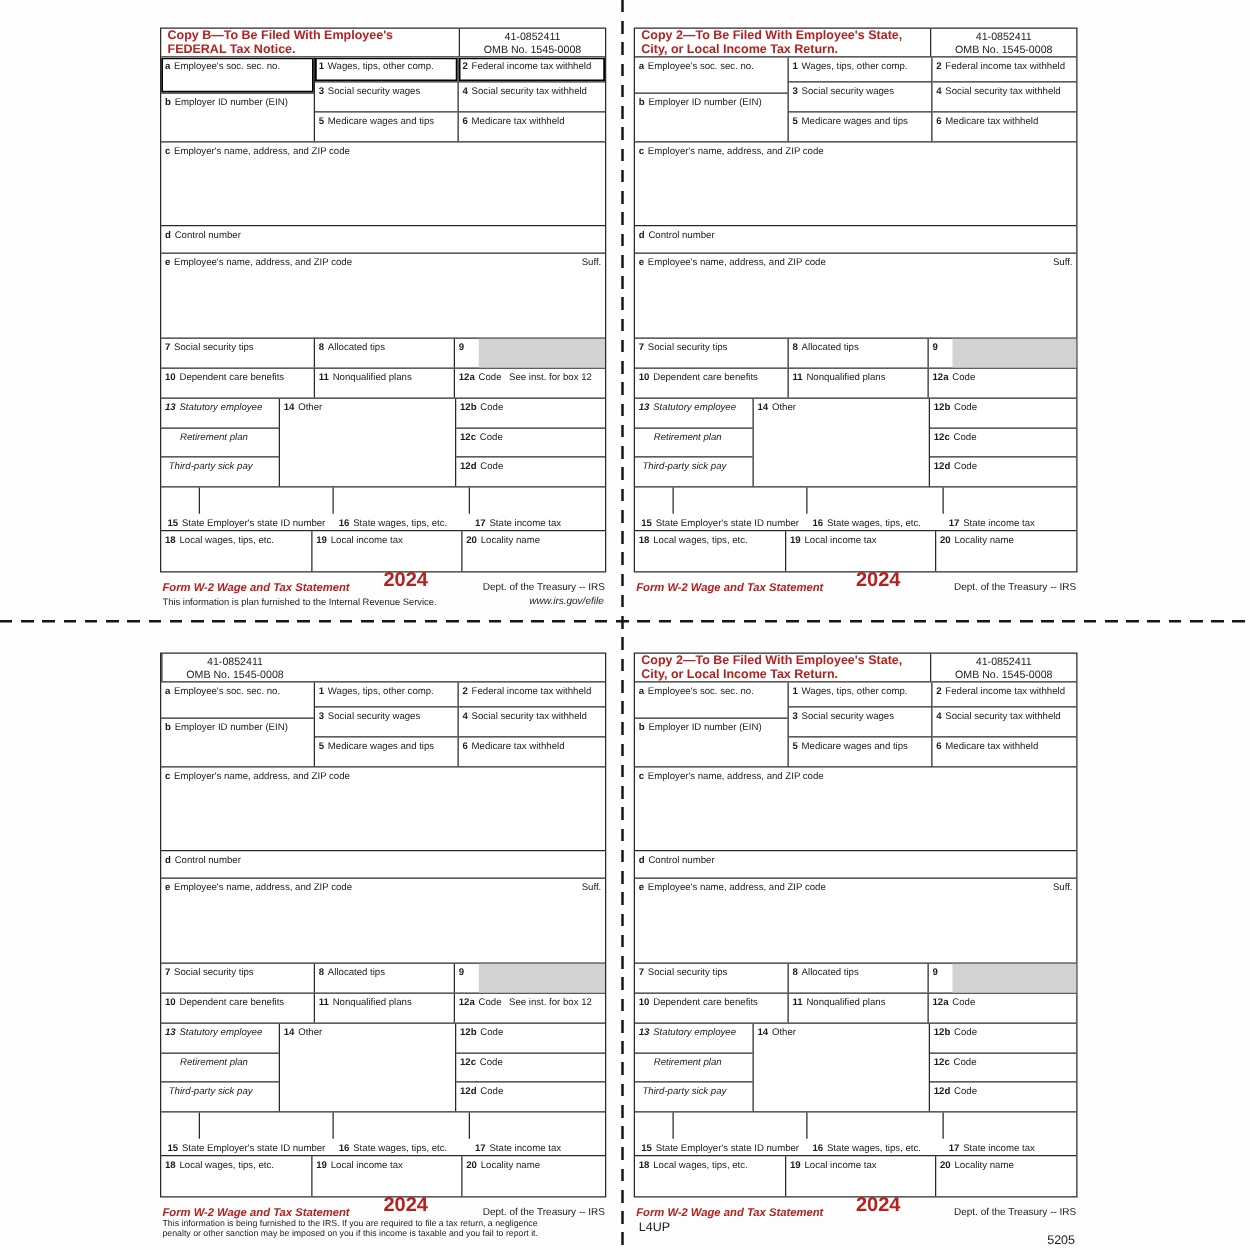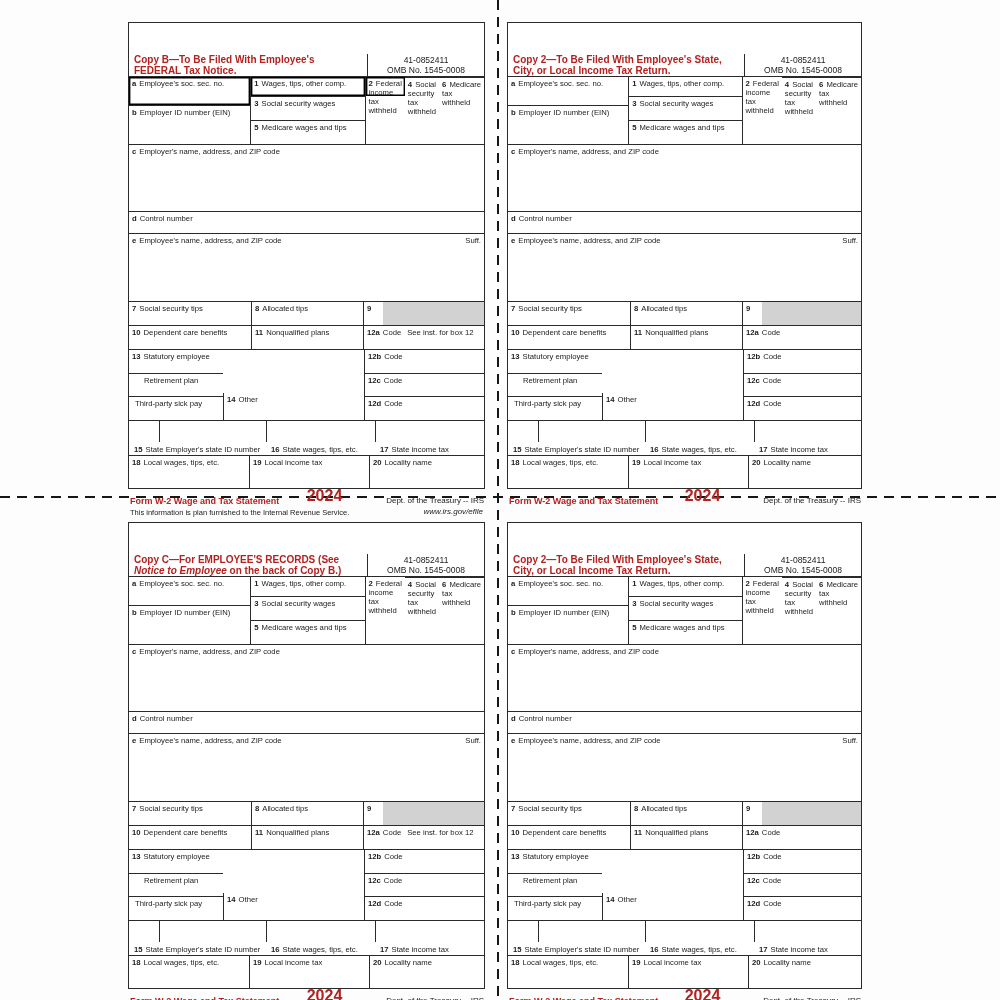--- a/index.html
+++ b/index.html
@@ -14,76 +14,76 @@
     background:repeating-linear-gradient(to right,#161616 0 10px,transparent 10px 17px); }
 
   
   .w2{ position:absolute; width:357px; font-size:7.7px; line-height:9px; color:var(--ink); }
   .tbl{ border:1.4px solid var(--bd); background:#fff; }
   .c{ padding:2px 3px; box-sizing:border-box; }
   .bn{ font-weight:bold; margin-right:3px; }
   .note{ margin-left:6px; }
 
   
-  .hdr{ display:flex; height:22px;margin-top:31px; }
+  .hdr{ display:flex; height:22px; }
   .hdr-title{ flex:1; padding:1px 2px 0 5px; color:var(--red); font-weight:bold; font-size:10px; line-height:10.5px; white-space:nowrap; overflow:hidden; }
   .hdr-title .it{ font-style:italic; }
   .hdr-omb{ width:117px; border-left:1px solid var(--bd); text-align:center; font-size:8.5px; line-height:10px; padding-top:1px; box-sizing:border-box; }
 
   
   .g1{ display:flex; height:67px; border-top:1px solid var(--bd); }
   .colA{ width:122px; display:flex; flex-direction:column; box-sizing:border-box; }
   .boxA{ height:29px; border-bottom:1px solid var(--bd); }
   .boxB{ flex:1; }
   .colM{ width:116px; border-left:1px solid var(--bd); border-right:1px solid var(--bd); display:flex; flex-direction:column; box-sizing:border-box; }
-  .colR{ flex:1; display:flex; flex-direction:row; }
+  .colR{ flex:1; display:flex; flex-direction:column; }
   .h19{ height:19px; }
   .h24{ height:24px; border-top:1px solid var(--bd); }
   .hfill{ flex:1; border-top:1px solid var(--bd); }
   .copyb .boxA, .copyb .h19{ box-shadow:inset 0 0 0 1.4px #000; }
 
   
   .rowc{ height:67px; border-top:1px solid var(--bd); }
   .rowd{ height:22px; border-top:1px solid var(--bd); }
   .rowe{ height:68px; border-top:1px solid var(--bd); position:relative; }
   .suff{ position:absolute; right:3px; top:2px; }
 
   
   .r3c{ display:flex; height:23px; border-top:1px solid var(--bd); }
   .r3c .c1{ width:122px; box-sizing:border-box; }
   .r3c .c2{ width:112px; border-left:1px solid var(--bd); box-sizing:border-box; }
   .r3c .c3{ flex:1; border-left:1px solid var(--bd); position:relative; }
   .gray9{ position:absolute; left:19px; right:0; top:0; bottom:0; background:#d2d2d2; }
 
   
   .sec13{ display:flex; height:70px; border-top:1px solid var(--bd); }
-  .col13{ width:94px; display:flex; flex-direction:column; box-sizing:border-box; }
+  .col13{ width:94px; display:flex; flex-direction:column; box-sizing:border-box;font-style:italic; }
   .col13 .s1{ height:23px; }
   .col13 .s2{ height:23px; border-top:1px solid var(--bd); padding-left:15px; }
   .col13 .s3{ flex:1; border-top:1px solid var(--bd); padding-left:6px; }
-  .col14{ width:141px; border-left:1px solid var(--bd); box-sizing:border-box;margin-top:43px; }
+  .col14{ width:141px; border-left:1px solid var(--bd); box-sizing:border-box; }
   .col12{ flex:1; border-left:1px solid var(--bd); display:flex; flex-direction:column; }
   .col12 .s1{ height:23px; }
   .col12 .s2{ height:23px; border-top:1px solid var(--bd); }
   .col12 .s3{ flex:1; border-top:1px solid var(--bd); }
 
   
   .r15{ position:relative; height:34px; border-top:1px solid var(--bd); }
   .r15 .vd{ position:absolute; top:0; width:1px; height:21px; background:var(--bd); }
   .r15 .lbl{ position:absolute; bottom:1px; white-space:nowrap; }
 
   
   .r18{ display:flex; height:32px; border-top:1px solid var(--bd);justify-content:center; }
   .r18 .c1{ width:120px; box-sizing:border-box; }
   .r18 .c2{ width:120px; border-left:1px solid var(--bd); box-sizing:border-box; }
   .r18 .c3{ flex:1; border-left:1px solid var(--bd); }
 
   
   .ftr{ position:relative; height:34px; margin-top:2px; }
-  .fname{ position:absolute; left:2px; top:6px; font-size:9px; font-weight:bold; color:var(--red); white-space:nowrap; }
+  .fname{ position:absolute; left:2px; top:6px; font-size:9px; font-weight:bold; color:var(--red); white-space:nowrap;font-style:italic; }
   .fyear{ position:absolute; left:0; width:100%; top:0; text-align:center; font-size:16px; font-weight:bold; color:var(--red); padding-left:36px; box-sizing:border-box; }
   .fdept{ position:absolute; right:1px; top:5px; font-size:8px; white-space:nowrap;padding-left:36px; }
   .fnote{ position:absolute; left:2px; top:17px; font-size:7.5px; white-space:nowrap; }
   .fefile{ position:absolute; right:2px; top:16px; font-size:8px; font-style:italic; }
   .fnote2{ position:absolute; left:2px; top:16px; font-size:7px; line-height:8px; white-space:nowrap; }
   .fcode-l{ position:absolute; left:4px; top:18px; font-size:10px; }
   .fcode-r{ position:absolute; right:2px; top:28px; font-size:10px; }
 </style>
 </head>
 <body>
@@ -240,24 +240,20 @@
     <div class="ftr">
       <div class="fname">Form W-2 Wage and Tax Statement</div>
       <div class="fyear">2024</div>
       <div class="fdept">Dept. of the Treasury -- IRS</div>
     </div>
   </div>
 
   <div class="w2" style="left:128px; top:522px;">
     <div class="tbl">
       <div class="hdr">
-        <div class="hdr-title">
-          <div>Copy C—For EMPLOYEE'S RECORDS (See</div>
-          <div><span class="it">Notice to Employee</span><span> on the back of Copy B.)</span></div>
-        </div>
         <div class="hdr-omb">
           <div>41-0852411</div>
           <div>OMB No. 1545-0008</div>
         </div>
       </div>
       <div class="g1">
         <div class="colA">
           <div class="c boxA"><b class="bn">a</b><span>Employee's soc. sec. no.</span></div>
           <div class="c boxB"><b class="bn">b</b><span>Employer ID number (EIN)</span></div>
         </div>

